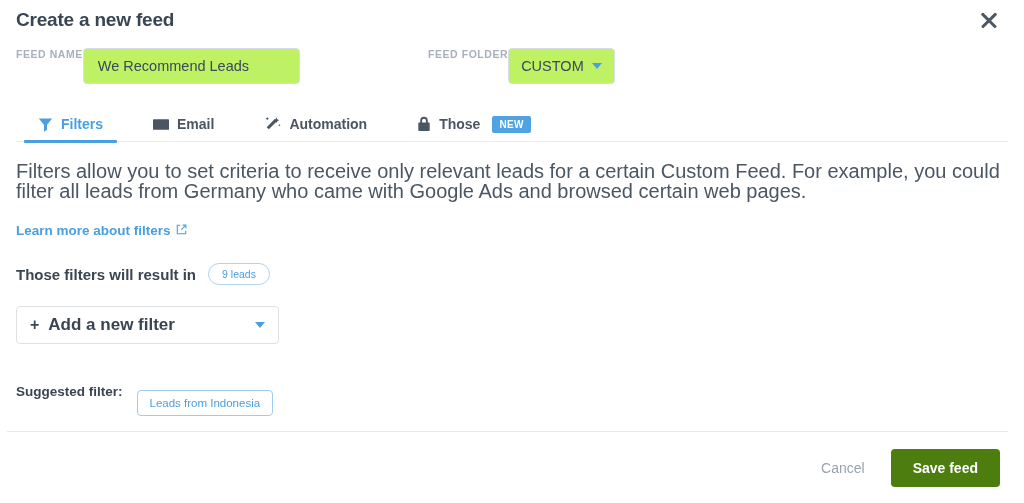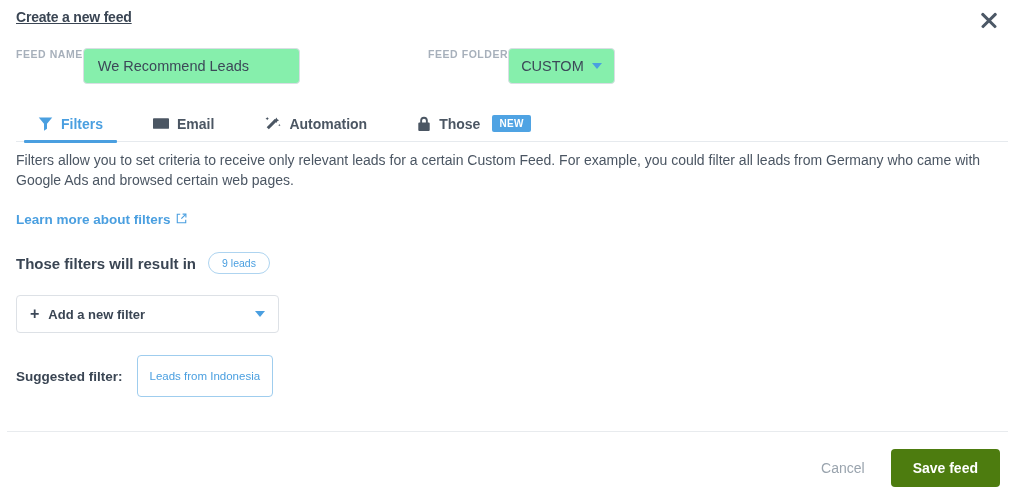--- a/index.html
+++ b/index.html
@@ -18,26 +18,25 @@
     background: #fff;
   }
   
   .header {
     display: flex;
     align-items: flex-start;
     justify-content: space-between;
     padding-top: 9px;
   }
   .title {
-    font-size: 14px;
+    font-size: 19px;
     font-weight: bold;
     color: #3a4553;
     letter-spacing: -0.2px;
     margin: 0;
-    text-decoration: underline;
   }
   .close-btn {
     width: 26px; height: 26px;
     position: relative;
     cursor: pointer;
     margin-top: -2px; margin-right: 6px;
   }
   .close-btn:before, .close-btn:after {
     content: "";
     position: absolute;
@@ -62,21 +61,21 @@
     font-size: 10.5px;
     font-weight: bold;
     letter-spacing: 0.55px;
     color: #a7b0bb;
     margin-bottom: 5px;
   }
   .control {
     height: 36px;
     border: 1px solid #d9dee4;
     border-radius: 4px;
-    background: #86efac;
+    background: #bef264;
     display: flex;
     align-items: center;
     padding: 0 12px;
     font-size: 14.5px;
     color: #3c4858;
     position: relative;
   }
   .control input {
     border: none; outline: none;
     font-size: 14.5px;
@@ -90,21 +89,21 @@
     width: 0; height: 0;
     border-left: 5.5px solid transparent;
     border-right: 5.5px solid transparent;
     border-top: 6px solid #4a9fe0;
     margin-left: 8px;
   }
 
   
   .tabs {
     display: flex;
-    align-items: center;
+    align-items: flex-start;
     margin-top: 22px;
     border-bottom: 1px solid #e6eaee;
     height: 36px;
     padding-left: 8px;
   }
   .tab {
     display: flex;
     align-items: center;
     gap: 8px;
     height: 36px;
@@ -132,22 +131,22 @@
     font-size: 10px;
     font-weight: bold;
     letter-spacing: 0.4px;
     padding: 3px 7px 3px 7px;
     border-radius: 2px;
     margin-left: 4px;
   }
 
   
   .desc {
-    margin-top: 8px;
-    font-size: 14px;
+    margin-top: 19px;
+    font-size: 20px;
     line-height: 20px;
     color: #4b5663;
     max-width: 990px;
   }
   .learn-link {
     display: inline-flex;
     align-items: center;
     gap: 5px;
     margin-top: 22px;
     font-size: 13.5px;
@@ -190,44 +189,45 @@
   }
   .plus {
     font-size: 16px;
     font-weight: bold;
     color: #3c4858;
     margin-right: 9px;
     line-height: 1;
   }
   .add-filter-label {
     flex: 1;
-    font-size: 13px;
+    font-size: 17px;
     font-weight: bold;
     color: #3a4553;
   }
   .suggested-row {
     display: flex;
     align-items: center;
     gap: 14px;
     margin-top: 22px;
   }
   .suggested-label {
     font-size: 13.5px;
     font-weight: bold;
     color: #3a4553;
   }
   .chip {
     border: 1px solid #9fcdee;
     color: #4a9fe0;
     background: #fff;
     font-size: 11.5px;
     border-radius: 4px;
-    padding: 14px 12px;
+    padding: 6px 12px;
     cursor: pointer;
     white-space: nowrap;
+    margin-top: 24px;
   }
 
   
   .footer {
     position: absolute;
     left: 7px; right: 16px;
     bottom: 0;
     height: 72px;
     border-top: 1px solid #e8ebee;
     display: flex;

